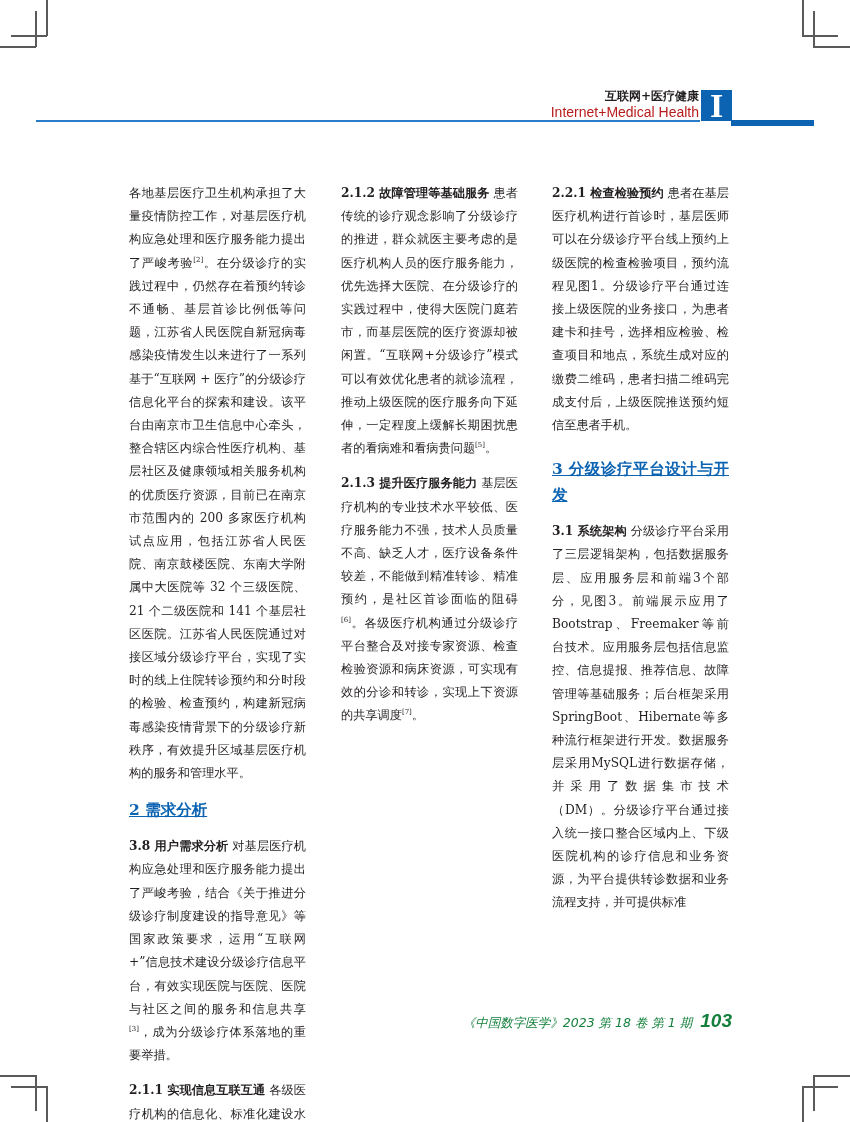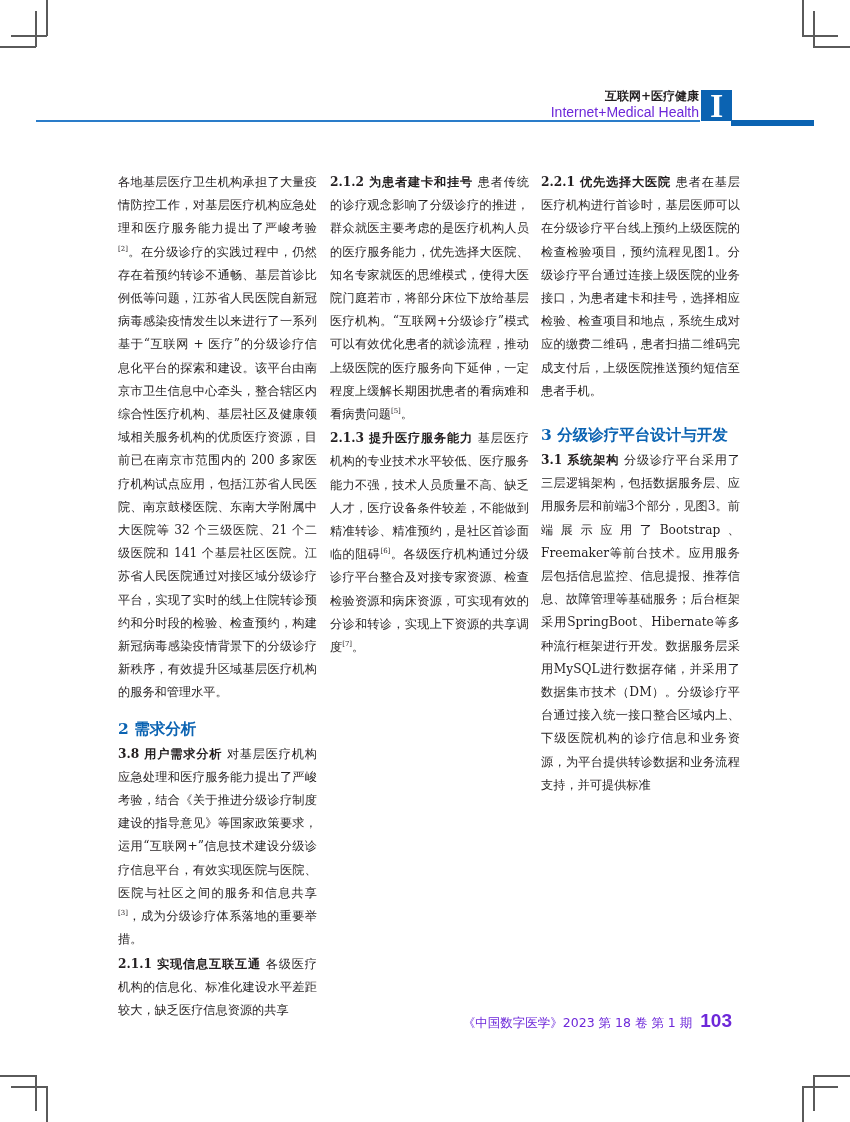--- a/index.html
+++ b/index.html
@@ -7,32 +7,32 @@
          font-family:"DejaVu Serif","Liberation Serif",serif; color:#231f20; }
   .crop { position:absolute; background:#5a5a5a; }
   .header-line { position:absolute; left:36px; top:120px; width:664px; height:1.5px; background:#2a7cc9; }
   .header-bar { position:absolute; left:731px; top:120px; width:83px; height:6px; background:#0b63b2; }
   .header-box { position:absolute; left:701px; top:90px; width:31px; height:31px; background:#0b63b2;
                 color:#fff; font-family:"Liberation Serif",serif; font-size:34px; font-weight:bold;
                 line-height:31px; text-align:center; }
   .header-cn { position:absolute; right:151px; top:88px; font-family:"DejaVu Sans",sans-serif;
                font-weight:bold; font-size:12px; color:#231f20; letter-spacing:0; white-space:nowrap; }
   .header-en { position:absolute; right:151px; top:104px; font-family:"Liberation Sans",sans-serif;
-               font-size:14px; color:#6d28d9; white-space:nowrap; line-height:16px; }
+               font-size:14px; color:#b91c1c; white-space:nowrap; line-height:16px; }
   .col { position:absolute; top:170px; width:201px; font-size:12.2px; line-height:23.2px;
          text-align:justify; }
-  .col p { margin:1px; }
+  .col p { margin:12px; }
   .c1 { left:117px; }
   .c2 { left:329px; }
   .c3 { left:540px; }
-  .h2 { color:#0b63b2; font-weight:bold; font-size:15.5px; line-height:26px; margin-top:11px !important; }
+  .h2 { color:#0b63b2; font-weight:bold; font-size:15.5px; line-height:26px; margin-top:11px !important;text-decoration:underline; }
   .h3 { font-weight:bold; }
   sup { font-size:7px; line-height:0; vertical-align:super; }
   .footer { position:absolute; right:118px; top:1010px; white-space:nowrap;
-            font-family:"DejaVu Sans",sans-serif; font-size:12.5px; color:#6d28d9; }
+            font-family:"DejaVu Sans",sans-serif; font-size:12.5px; color:#15803d;font-style:italic; }
   .footer .pg { font-family:"Liberation Sans",sans-serif; font-weight:bold; font-size:19px; margin-left:8px; }
 </style>
 </head>
 <body>
 
 <div>
   <div class="crop" style="left:46px;top:0;width:1.5px;height:36px;"></div>
   <div class="crop" style="left:11px;top:35px;width:36px;height:1.5px;"></div>
   <div class="crop" style="left:35px;top:11px;width:1.5px;height:36px;"></div>
   <div class="crop" style="left:0;top:46px;width:36px;height:1.5px;"></div>
@@ -65,25 +65,25 @@
 </div>
 
 <div class="col c1">
   <p><span>各地基层医疗卫生机构承担了大量疫情防控工作，对基层医疗机构应急处理和医疗服务能力提出了严峻考验</span><sup>[2]</sup><span>。在分级诊疗的实践过程中，仍然存在着预约转诊不通畅、基层首诊比例低等问题，江苏省人民医院自新冠病毒感染疫情发生以来进行了一系列基于“互联网 + 医疗”的分级诊疗信息化平台的探索和建设。该平台由南京市卫生信息中心牵头，整合辖区内综合性医疗机构、基层社区及健康领域相关服务机构的优质医疗资源，目前已在南京市范围内的 200 多家医疗机构试点应用，包括江苏省人民医院、南京鼓楼医院、东南大学附属中大医院等 32 个三级医院、21 个二级医院和 141 个基层社区医院。江苏省人民医院通过对接区域分级诊疗平台，实现了实时的线上住院转诊预约和分时段的检验、检查预约，构建新冠病毒感染疫情背景下的分级诊疗新秩序，有效提升区域基层医疗机构的服务和管理水平。</span></p>
   <p class="h2">2 需求分析</p>
   <p><span class="h3">3.8 用户需求分析</span><span> 对基层医疗机构应急处理和医疗服务能力提出了严峻考验，结合《关于推进分级诊疗制度建设的指导意见》等国家政策要求，运用“互联网+”信息技术建设分级诊疗信息平台，有效实现医院与医院、医院与社区之间的服务和信息共享</span><sup>[3]</sup><span>，成为分级诊疗体系落地的重要举措。</span></p>
   <p><span class="h3">2.1.1 实现信息互联互通</span><span> 各级医疗机构的信息化、标准化建设水平差距较大，缺乏医疗信息资源的共享</span></p>
 </div>
 
 <div class="col c2">
-  <p><span class="h3">2.1.2 为患者建卡和挂号</span><span> 患者传统的诊疗观念影响了分级诊疗的推进，群众就医主要考虑的是医疗机构人员的医疗服务能力，优先选择大医院、知名专家就医的思维模式，使得大医院门庭若市，将部分床位下放给基层医疗机构。“互联网+分级诊疗”模式可以有效优化患者的就诊流程，推动上级医院的医疗服务向下延伸，一定程度上缓解长期困扰患者的看病难和看病贵问题</span><sup>[5]</sup><span>。</span></p>
+  <p><span class="h3">2.1.2 故障管理等基础服务</span><span> 患者传统的诊疗观念影响了分级诊疗的推进，群众就医主要考虑的是医疗机构人员的医疗服务能力，优先选择大医院、在分级诊疗的实践过程中，使得大医院门庭若市，而基层医院的医疗资源却被闲置。“互联网+分级诊疗”模式可以有效优化患者的就诊流程，推动上级医院的医疗服务向下延伸，一定程度上缓解长期困扰患者的看病难和看病贵问题</span><sup>[5]</sup><span>。</span></p>
   <p><span class="h3">2.1.3 提升医疗服务能力</span><span> 基层医疗机构的专业技术水平较低、医疗服务能力不强，技术人员质量不高、缺乏人才，医疗设备条件较差，不能做到精准转诊、精准预约，是社区首诊面临的阻碍</span><sup>[6]</sup><span>。各级医疗机构通过分级诊疗平台整合及对接专家资源、检查检验资源和病床资源，可实现有效的分诊和转诊，实现上下资源的共享调度</span><sup>[7]</sup><span>。</span></p>
 </div>
 
 <div class="col c3">
-  <p><span class="h3">2.2.1 优先选择大医院</span><span> 患者在基层医疗机构进行首诊时，基层医师可以在分级诊疗平台线上预约上级医院的检查检验项目，预约流程见图1。分级诊疗平台通过连接上级医院的业务接口，为患者建卡和挂号，选择相应检验、检查项目和地点，系统生成对应的缴费二维码，患者扫描二维码完成支付后，上级医院推送预约短信至患者手机。</span></p>
+  <p><span class="h3">2.2.1 检查检验预约</span><span> 患者在基层医疗机构进行首诊时，基层医师可以在分级诊疗平台线上预约上级医院的检查检验项目，预约流程见图1。分级诊疗平台通过连接上级医院的业务接口，为患者建卡和挂号，选择相应检验、检查项目和地点，系统生成对应的缴费二维码，患者扫描二维码完成支付后，上级医院推送预约短信至患者手机。</span></p>
   <p class="h2" style="margin-top:19px !important;">3 分级诊疗平台设计与开发</p>
   <p><span class="h3">3.1 系统架构</span><span> 分级诊疗平台采用了三层逻辑架构，包括数据服务层、应用服务层和前端3个部分，见图3。前端展示应用了Bootstrap、Freemaker等前台技术。应用服务层包括信息监控、信息提报、推荐信息、故障管理等基础服务；后台框架采用SpringBoot、Hibernate等多种流行框架进行开发。数据服务层采用MySQL进行数据存储，并采用了数据集市技术（DM）。分级诊疗平台通过接入统一接口整合区域内上、下级医院机构的诊疗信息和业务资源，为平台提供转诊数据和业务流程支持，并可提供标准</span></p>
 </div>
 
 <div class="footer">
   <span>《中国数字医学》2023 第 18 卷 第 1 期</span><span class="pg">103</span>
 </div>
 
 </body></html>

